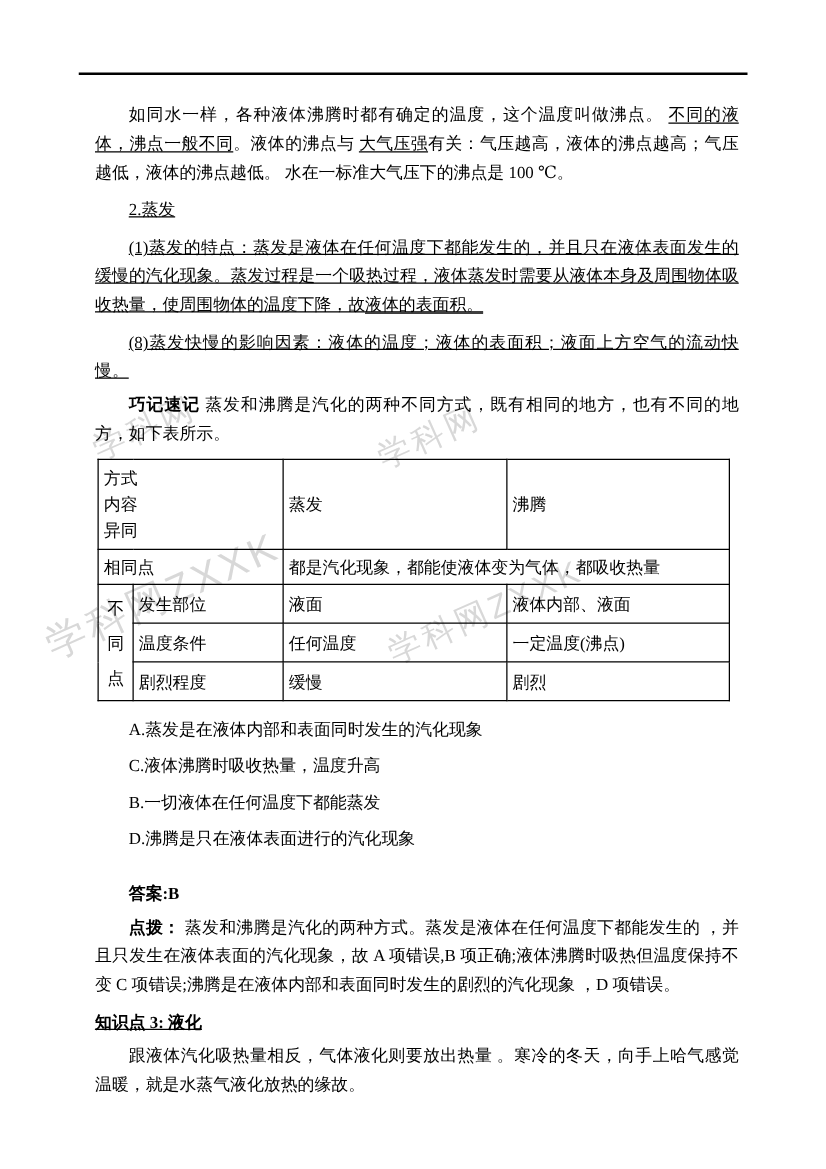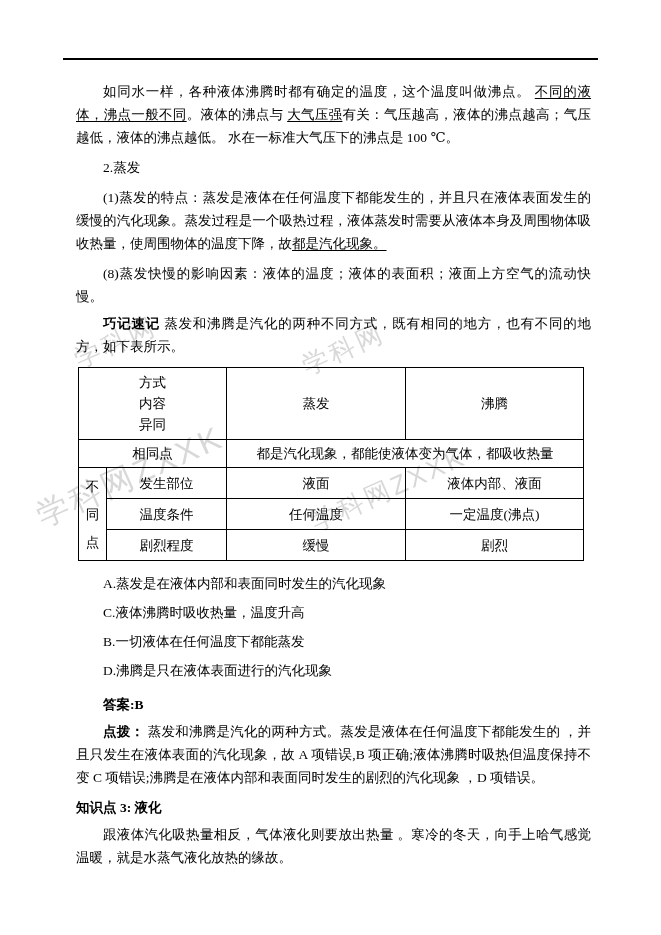--- a/index.html
+++ b/index.html
@@ -10,32 +10,32 @@
   .top-rule{position:absolute;left:63px;top:58px;width:535px;border-top:2px solid #000;}
   .content{
     position:absolute;left:76px;top:80px;width:515px;z-index:1;
     font-size:13.5px;line-height:23px;text-align:justify;
   }
   p{margin:0;}
   .ind{text-indent:2em;}
   .b{font-weight:bold;}
   .u{text-decoration:underline;text-underline-offset:2px;}
   .gap-s{margin-top:4px;}
-  .gap-m{margin-top:7px;}
+  .gap-m{margin-top:7px;text-decoration:underline;}
 
   
   table.cmp{border-collapse:collapse;margin:9px 0 8px 2px;table-layout:fixed;width:505px;background:transparent;}
-  table.cmp td{border:1px solid #000;text-align:center;padding:4px 4px;line-height:19px;font-size:13.5px;vertical-align:middle;}
+  table.cmp td{border:1px solid #000;text-align:left;padding:4px 4px;line-height:19px;font-size:13.5px;vertical-align:middle;}
   td.corner div{line-height:21px;}
   td.vlabel{padding:0;}
   .vstack{display:flex;flex-direction:column;justify-content:space-around;align-items:center;height:84px;}
 
   
   .opt{line-height:29px;margin-left:2em;}
-  .answer{margin-top:8px;margin-left:2em;}
+  .answer{margin-top:18px;margin-left:2em;}
 
   
   .wm{position:absolute;z-index:0;color:#b9b9b9;opacity:.55;font-size:26px;letter-spacing:3px;
       transform:rotate(-24deg);white-space:nowrap;pointer-events:none;font-family:"Liberation Sans",sans-serif;}
   .wm1{left:72px;top:325px;}
   .wm2{left:300px;top:332px;}
   .wm3{left:30px;top:455px;font-size:32px;}
   .wm4{left:305px;top:472px;}
 </style>
 </head>
@@ -47,21 +47,21 @@
 <span class="wm wm2">学科网</span>
 <span class="wm wm3">学科网ZXXK</span>
 <span class="wm wm4">学科网ZXXK</span>
 
 <div class="content">
 
   <p class="ind"><span>如同水一样，各种液体沸腾时都有确定的温度，这个温度叫做沸点。 </span><span class="u">不同的液体，沸点一般不同</span><span>。液体的沸点与 </span><span class="u">大气压强</span><span>有关：气压越高，液体的沸点越高；气压越低，液体的沸点越低。 水在一标准大气压下的沸点是 100 ℃。</span></p>
 
   <p class="ind gap-m">2.蒸发</p>
 
-  <p class="ind gap-m"><span>(1)蒸发的特点：蒸发是液体在任何温度下都能发生的，并且只在液体表面发生的缓慢的汽化现象。蒸发过程是一个吸热过程，液体蒸发时需要从液体本身及周围物体吸收热量，使周围物体的温度下降，故</span><span class="u">都是汽化现象。 </span></p>
+  <p class="ind gap-m"><span>(1)蒸发的特点：蒸发是液体在任何温度下都能发生的，并且只在液体表面发生的缓慢的汽化现象。蒸发过程是一个吸热过程，液体蒸发时需要从液体本身及周围物体吸收热量，使周围物体的温度下降，故</span><span class="u">液体的表面积。 </span></p>
 
   <p class="ind gap-m">(8)蒸发快慢的影响因素：液体的温度；液体的表面积；液面上方空气的流动快慢。</p>
 
   <p class="ind gap-s"><span class="b">巧记速记</span><span> 蒸发和沸腾是汽化的两种不同方式，既有相同的地方，也有不同的地方，如下表所示。</span></p>
 
   <table class="cmp">
     <colgroup>
         <col style="width:28px">
         <col style="width:120px">
         <col style="width:179px">

